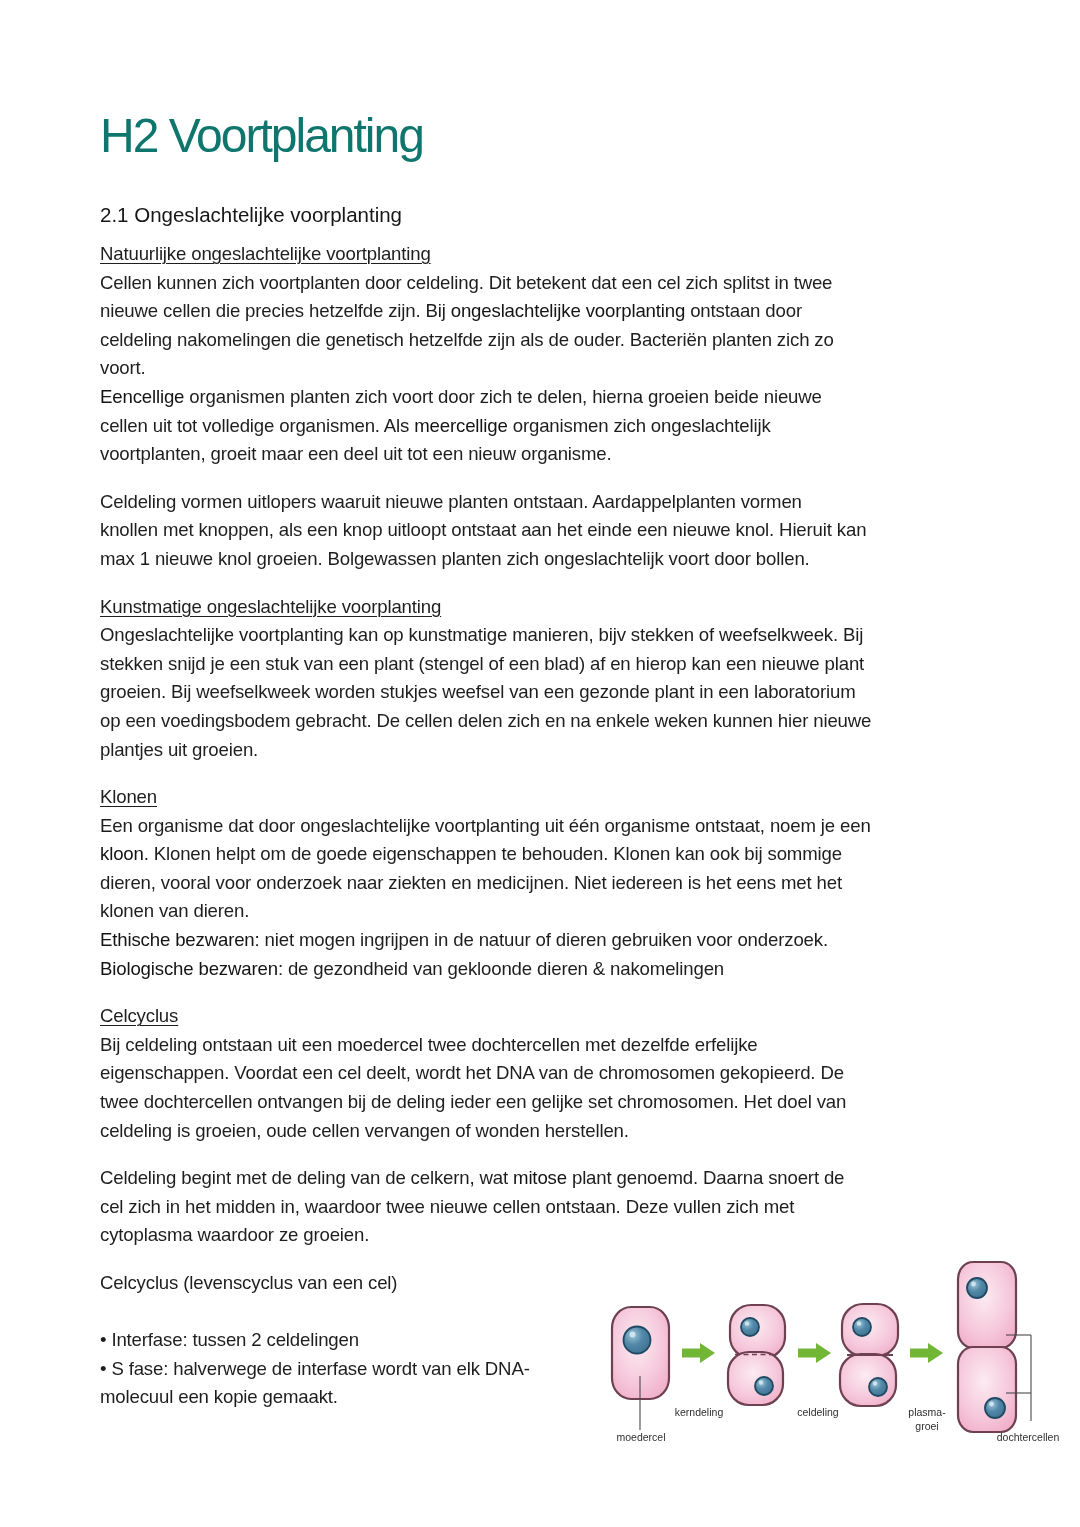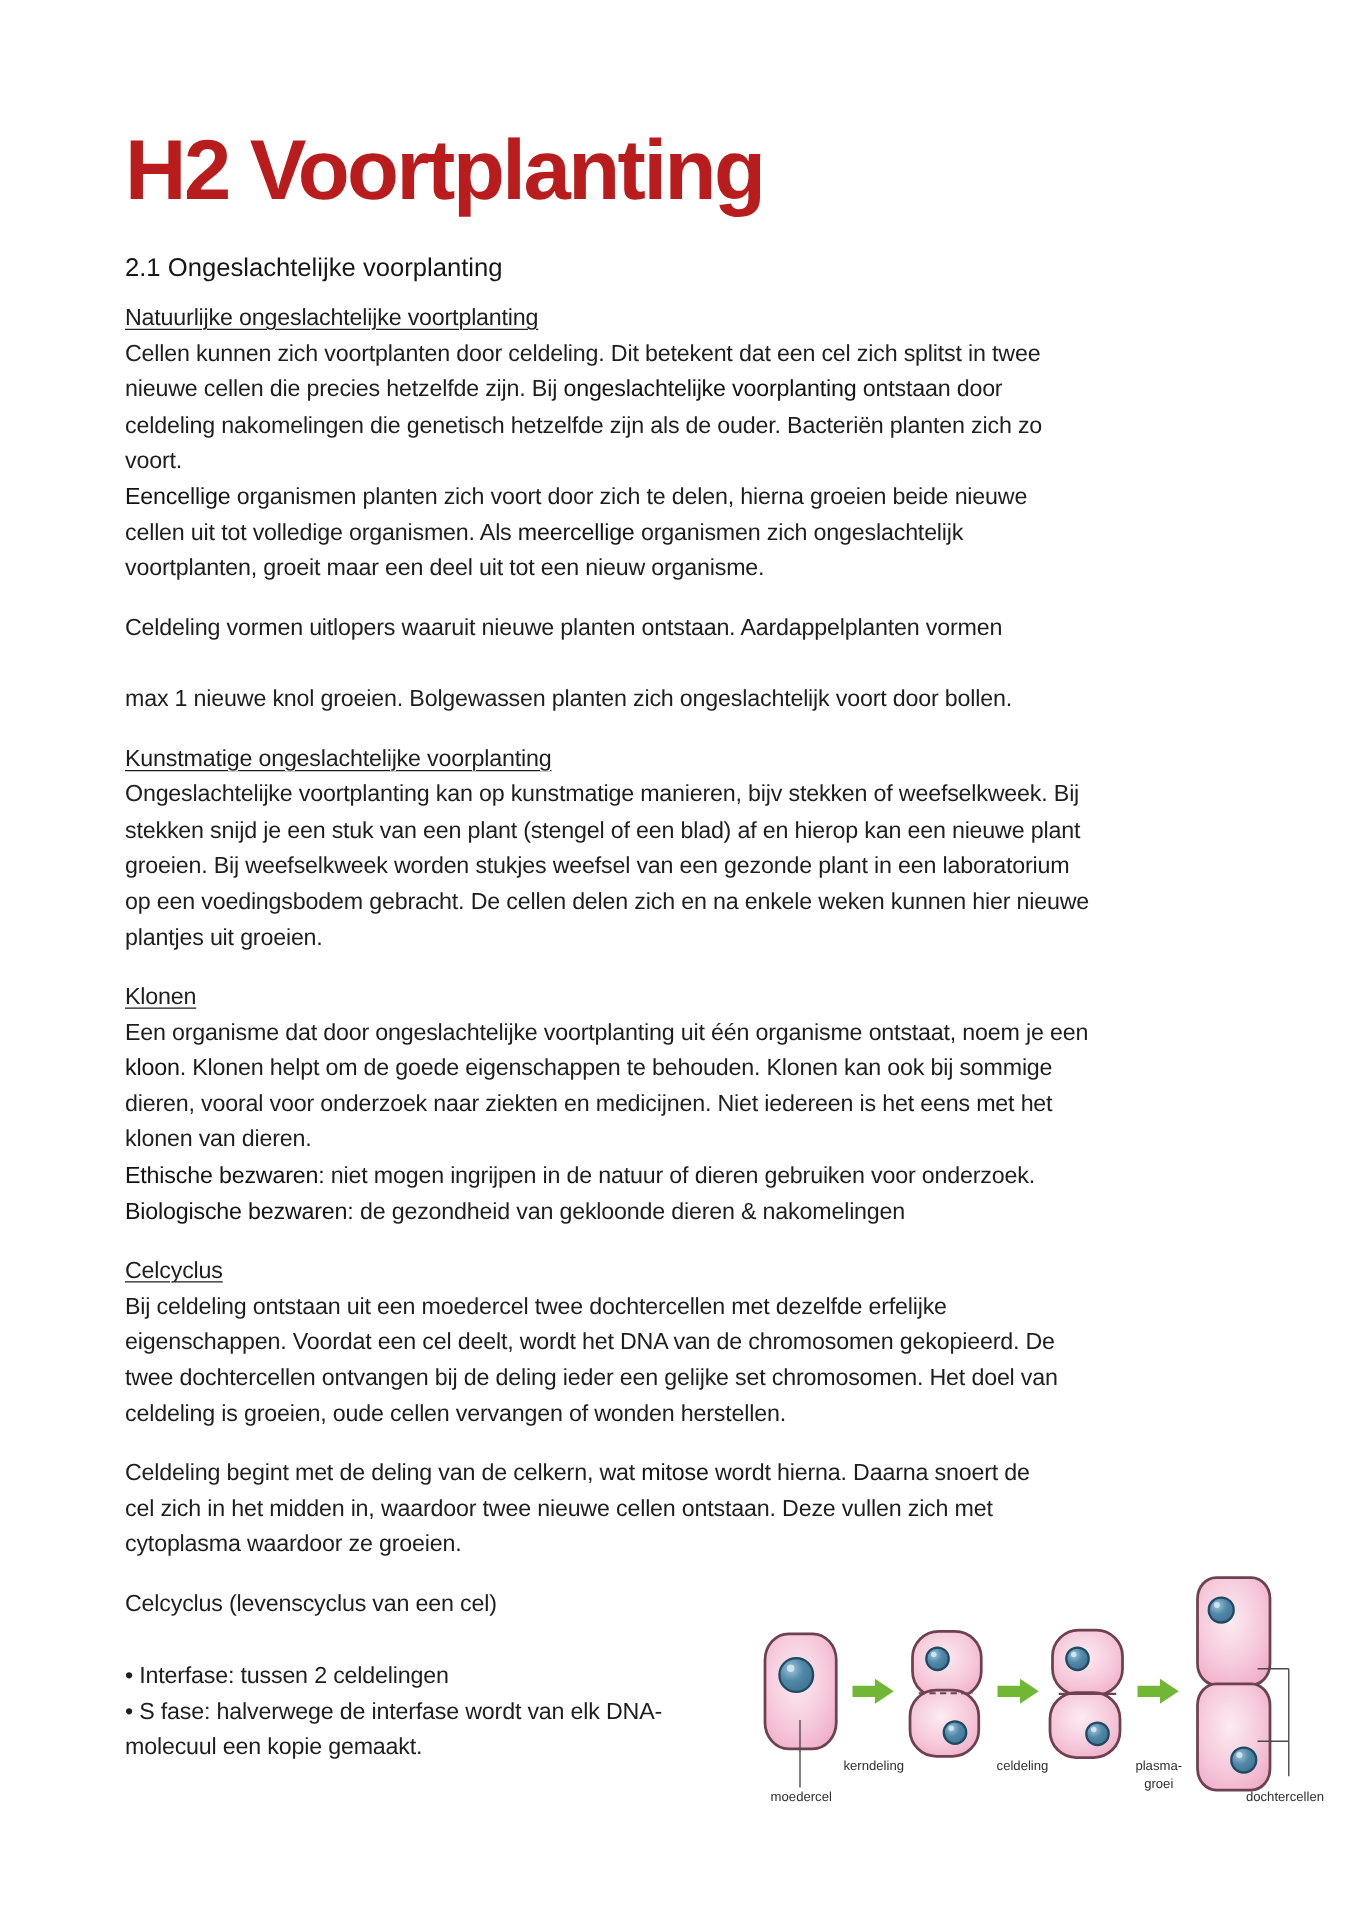--- a/index.html
+++ b/index.html
@@ -12,25 +12,25 @@
     font-family: "Liberation Sans", sans-serif;
     color: #1e1e1e;
   }
   .doc {
     position: absolute;
     left: 100px;
     top: 104px;
     width: 932px;
   }
   .doc-title {
-    font-size: 68px;
+    font-size: 48px;
     line-height: 64px;
-    font-weight: 700;
+    font-weight: 400;
     letter-spacing: -2px;
-    color: #b91c1c;
+    color: #0f766e;
     margin: 0 0 33px 0;
   }
   .section-heading {
     font-size: 20.5px;
     line-height: 27px;
     font-weight: 400;
     color: #161616;
     margin: 0 0 12px 0;
   }
   .doc-body { font-size: 18.6px; line-height: 28.6px; letter-spacing: -0.15px; }
@@ -64,28 +64,28 @@
 </head>
 <body>
 
 <div class="page">
   <div class="doc">
     <h1 class="doc-title">H2 Voortplanting</h1>
     <h2 class="section-heading">2.1 Ongeslachtelijke voorplanting</h2>
     <div class="doc-body" id="doc-body">
         <div class="subheading">Natuurlijke ongeslachtelijke voortplanting</div>
         <div class="paragraph"><span>Cellen kunnen zich voortplanten door celdeling. Dit betekent dat een cel zich splitst in twee</span><br><span>nieuwe cellen die precies hetzelfde zijn. Bij </span><b>ongeslachtelijke voorplanting</b><span> ontstaan door</span><br><span>celdeling nakomelingen die genetisch hetzelfde zijn als de ouder. Bacteriën planten zich zo</span><br><span>voort.</span><br><b>Eencellige</b><span> organismen planten zich voort door zich te delen, hierna groeien beide nieuwe</span><br><span>cellen uit tot volledige organismen. Als </span><b>meercellige</b><span> organismen zich ongeslachtelijk</span><br><span>voortplanten, groeit maar een deel uit tot een nieuw organisme.</span></div>
-        <div class="paragraph"><span>Celdeling vormen uitlopers waaruit nieuwe planten ontstaan. Aardappelplanten vormen</span><br><br><span>max 1 nieuwe knol groeien. Bolgewassen planten zich ongeslachtelijk voort door bollen.</span></div>
+        <div class="paragraph"><span>Celdeling vormen uitlopers waaruit nieuwe planten ontstaan. Aardappelplanten vormen</span><br><span>knollen met knoppen, als een knop uitloopt ontstaat aan het einde een nieuwe knol. Hieruit kan</span><br><span>max 1 nieuwe knol groeien. Bolgewassen planten zich ongeslachtelijk voort door bollen.</span></div>
         <div class="subheading">Kunstmatige ongeslachtelijke voorplanting</div>
         <div class="paragraph"><span>Ongeslachtelijke voortplanting kan op kunstmatige manieren, bijv stekken of weefselkweek. Bij</span><br><span>stekken snijd je een stuk van een plant (stengel of een blad) af en hierop kan een nieuwe plant</span><br><span>groeien. Bij weefselkweek worden stukjes weefsel van een gezonde plant in een laboratorium</span><br><span>op een voedingsbodem gebracht. De cellen delen zich en na enkele weken kunnen hier nieuwe</span><br><span>plantjes uit groeien.</span></div>
         <div class="subheading">Klonen</div>
         <div class="paragraph"><span>Een organisme dat door ongeslachtelijke voortplanting uit één organisme ontstaat, noem je een</span><br><b>kloon</b><span>. Klonen helpt om de goede eigenschappen te behouden. Klonen kan ook bij sommige</span><br><span>dieren, vooral voor onderzoek naar ziekten en medicijnen. Niet iedereen is het eens met het</span><br><span>klonen van dieren.</span><br><b>Ethische bezwaren:</b><span> niet mogen ingrijpen in de natuur of dieren gebruiken voor onderzoek.</span><br><b>Biologische bezwaren</b><span>: de gezondheid van gekloonde dieren &amp; nakomelingen</span></div>
         <div class="subheading">Celcyclus</div>
         <div class="paragraph"><span>Bij celdeling ontstaan uit een moedercel twee dochtercellen met dezelfde erfelijke</span><br><span>eigenschappen. Voordat een cel deelt, wordt het DNA van de chromosomen gekopieerd. De</span><br><span>twee dochtercellen ontvangen bij de deling ieder een gelijke set chromosomen. Het doel van</span><br><span>celdeling is groeien, oude cellen vervangen of wonden herstellen.</span></div>
-        <div class="paragraph"><span>Celdeling begint met de deling van de celkern, wat </span><b>mitose</b><span> wordt hierna. Daarna snoert de</span><br><span>cel zich in het midden in, waardoor twee nieuwe cellen ontstaan. Deze vullen zich met</span><br><span>cytoplasma waardoor ze groeien.</span></div>
+        <div class="paragraph"><span>Celdeling begint met de deling van de celkern, wat </span><b>mitose</b><span> plant genoemd. Daarna snoert de</span><br><span>cel zich in het midden in, waardoor twee nieuwe cellen ontstaan. Deze vullen zich met</span><br><span>cytoplasma waardoor ze groeien.</span></div>
         <div class="paragraph narrow"><span>Celcyclus (levenscyclus van een cel)</span><br><br><span>• Interfase: tussen 2 celdelingen</span><br><span>• S fase: halverwege de interfase wordt van elk DNA-</span><br><span>molecuul een kopie gemaakt.</span></div>
       </div>
   </div>
 
   <svg class="cell-diagram" viewBox="0 0 490 200">
     <defs>
       <radialGradient id="gCell" cx="45%" cy="40%" r="75%">
         <stop offset="0%" style="stop-color:var(--cell-fill-center,#fcebf2)"></stop>
         <stop offset="55%" style="stop-color:var(--cell-fill-mid,#f6cadc)"></stop>
         <stop offset="100%" style="stop-color:var(--cell-fill-edge,#efa8c4)"></stop>

